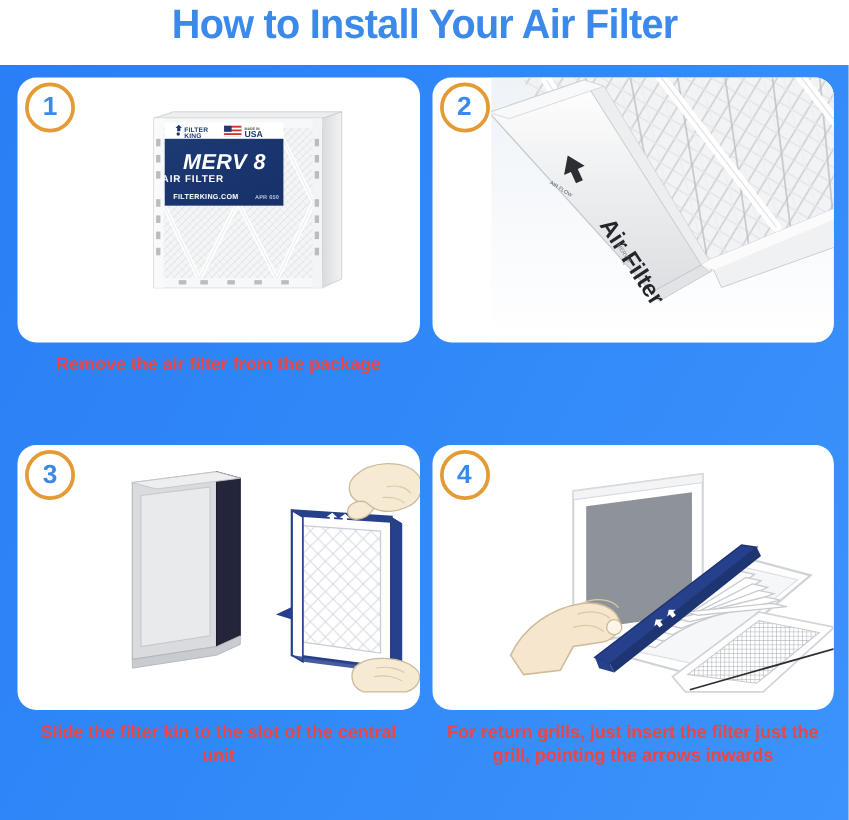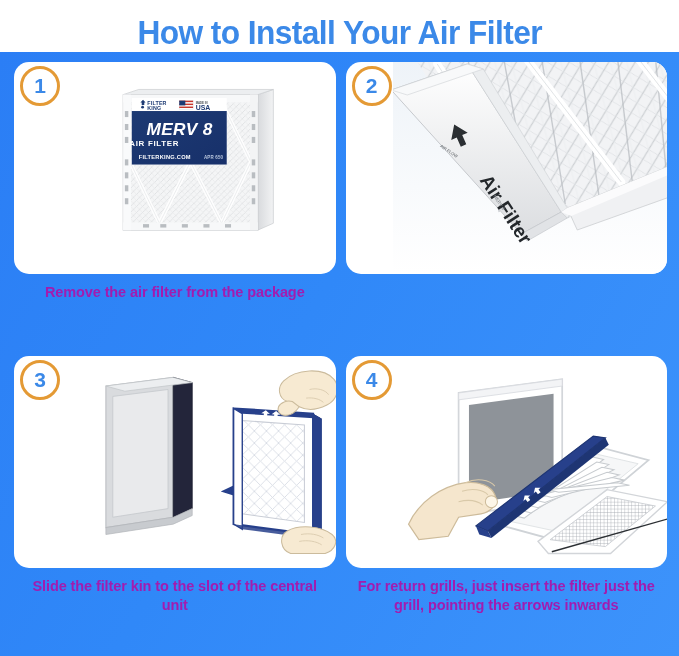--- a/index.html
+++ b/index.html
@@ -21,21 +21,21 @@
     background: #ffffff;
   }
 
   
   .header {
     position: absolute;
     left: 0; top: 0;
     width: 679px; height: 52px;
     background: #ffffff;
     display: flex;
-    align-items: flex-end;
+    align-items: flex-start;
     justify-content: center;
   }
   .header-title {
     font-family: "Liberation Sans Narrow", "Liberation Sans", sans-serif;
     font-weight: 700;
     font-size: 33px;
     letter-spacing: -0.6px;
     color: #3b89e8;
     white-space: nowrap;
     transform: scaleX(0.96);
@@ -90,21 +90,21 @@
     align-items: center;
     justify-content: center;
     z-index: 6;
     font-weight: 700;
     font-size: 21px;
     color: #3b89e8;
     font-family: "Liberation Sans", sans-serif;
   }
 
   .caption {
-    color: #a21caf;
+    color: #ef4444;
     font-weight: 700;
     font-size: 14.5px;
     line-height: 1.33;
     text-align: center;
     padding: 9px 12px 0 12px;
     letter-spacing: -0.1px;
     max-width: 300px;
   }
 
   .art {

